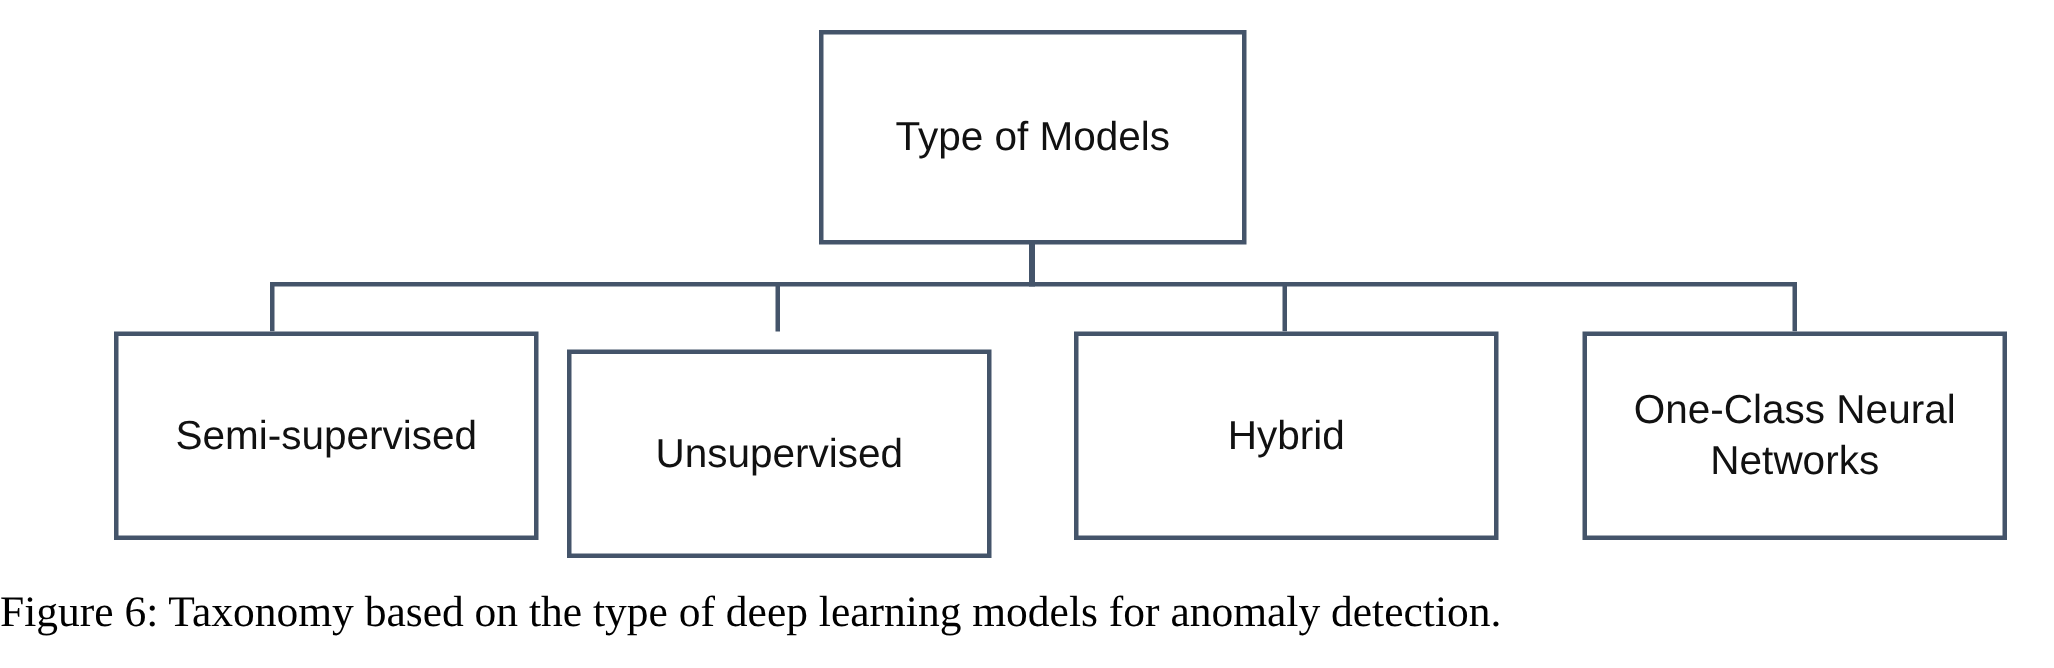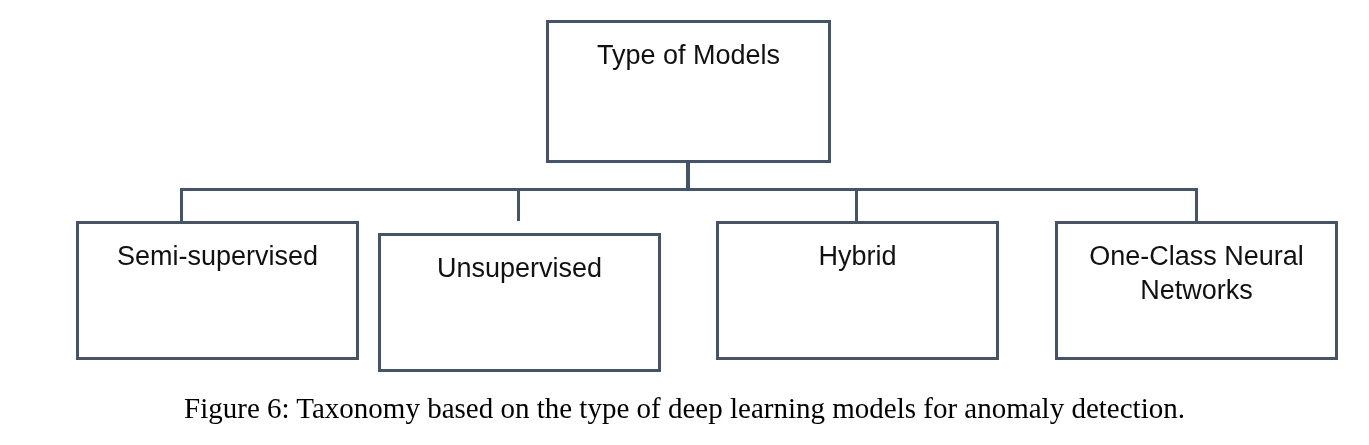--- a/index.html
+++ b/index.html
@@ -14,21 +14,21 @@
     background: #ffffff;
     overflow: hidden;
     font-family: "Liberation Sans", sans-serif;
   }
   .node {
     position: absolute;
     box-sizing: border-box;
     border: 3px solid #44546a;
     background: #ffffff;
     display: flex;
-    align-items: flex-start;
+    align-items: center;
     justify-content: center;
     text-align: center;
     color: #111111;
     font-size: 27px;
     line-height: 1.25;
     padding: 16px 18px;
   }
   #root-node {
     left: 546px;
     top: 20px;
@@ -67,21 +67,20 @@
   }
   #drop-0 { left: 180px; }
   #drop-1 { left: 517px; }
   #drop-2 { left: 855px; }
   #drop-3 { left: 1195px; }
   #figure-caption {
     position: absolute;
     left: 0;
     top: 392px;
     width: 1369px;
-    text-align: center;
     font-family: "Liberation Serif", serif;
     font-size: 29px;
     color: #000000;
   }
 </style>
 </head>
 <body>
 
 <div id="canvas">
 

